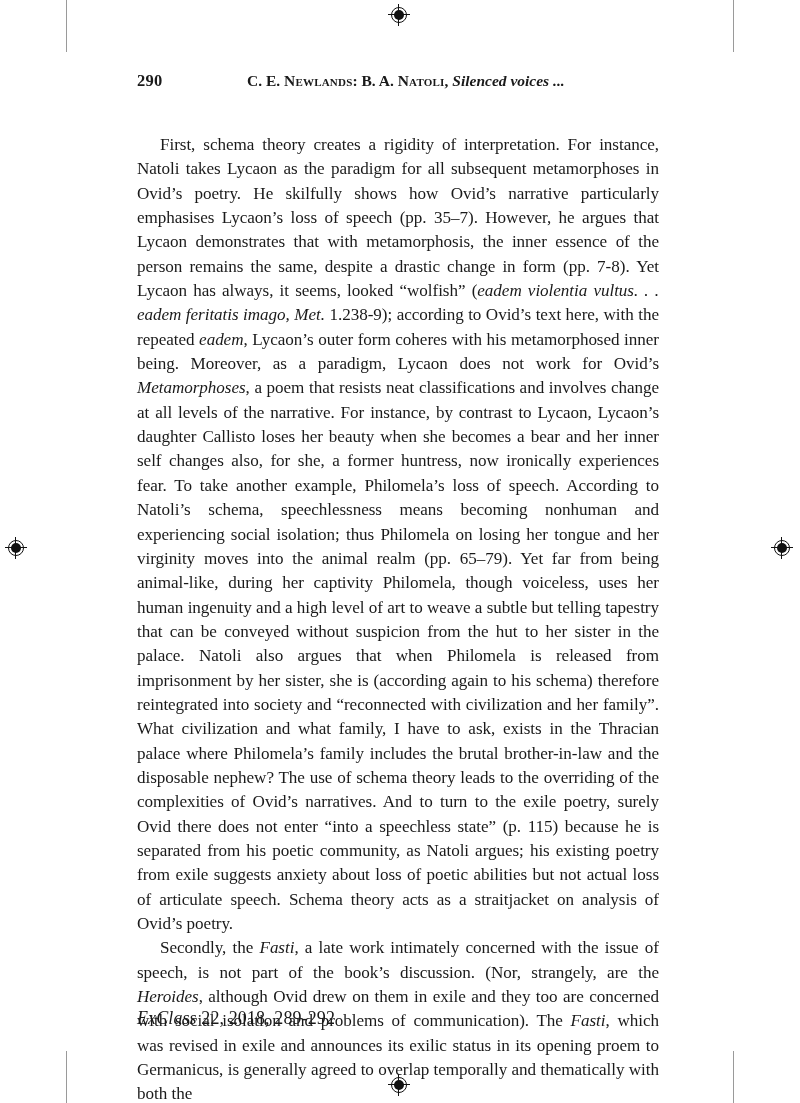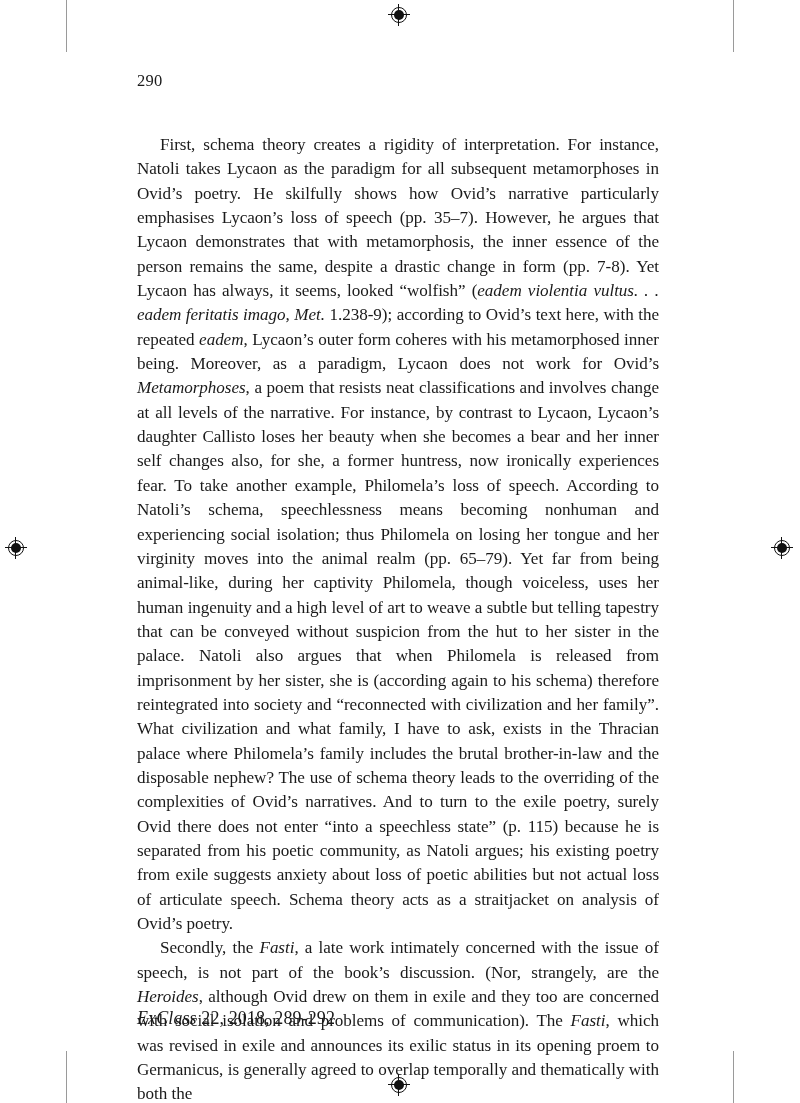--- a/index.html
+++ b/index.html
@@ -77,20 +77,21 @@
   }
 
   
   .runninghead {
     position: absolute;
     top: 71px;
     left: 0;
     width: 522px;
     height: 22px;
     white-space: nowrap;
+    font-weight: bold;
   }
   .folio {
     position: absolute;
     left: 0;
     top: 0;
     font-size: 16.5px;
     letter-spacing: 0.2px;
   }
   .head-title {
     position: absolute;
@@ -174,20 +175,21 @@
 
   <div class="cropmark crop-v crop-tl"></div>
   <div class="cropmark crop-v crop-tr"></div>
   <div class="cropmark crop-v crop-bl"></div>
   <div class="cropmark crop-v crop-br"></div>
 
   <div class="content">
 
     <div class="runninghead">
       <span class="folio">290</span>
+      <span class="head-title"><span>C. E. </span><span class="sc">Newlands</span><span>: </span><span>B. A. </span><span class="sc">Natoli</span><span>, </span><i>Silenced voices ...</i></span>
     </div>
 
     <div class="body">
         <p class="indent"><span>First, schema theory creates a rigidity of interpretation. For instance, Natoli takes Lycaon as the paradigm for all subsequent metamorphoses in Ovid’s poetry. He skilfully shows how Ovid’s narrative particularly emphasises Lycaon’s loss of speech (pp. 35–7). However, he argues that Lycaon demonstrates that with metamorphosis, the inner essence of the person remains the same, despite a drastic change in form (pp. 7-8).  Yet Lycaon has always, it seems, looked “wolfish” (</span><i>eadem violentia vultus. . . eadem feritatis imago, Met.</i><span> 1.238-9); according to Ovid’s text here, with the repeated </span><i>eadem</i><span>, Lycaon’s outer form coheres with his metamorphosed inner being.  Moreover, as a paradigm, Lycaon does not work for Ovid’s </span><i>Metamorphoses</i><span>, a poem that resists neat classifications and involves change at all levels of the narrative.  For instance, by contrast to Lycaon, Lycaon’s daughter Callisto loses her beauty when she becomes a bear and her inner self changes also, for she, a former huntress, now ironically experiences fear.  To take another example, Philomela’s loss of speech.  According to Natoli’s schema, speechlessness means becoming nonhuman and experiencing social isolation; thus Philomela on losing her tongue and her virginity moves into the animal realm (pp. 65–79). Yet far from being animal-like, during her captivity Philomela, though voiceless, uses her human ingenuity and a high level of art to weave a subtle but telling tapestry that can be conveyed without suspicion from the hut to her sister in the palace.  Natoli also argues that when Philomela is released from imprisonment by her sister, she is (according again to his schema) therefore reintegrated into society and “reconnected with civilization and her family”.  What civilization and what family, I have to ask, exists in the Thracian palace where Philomela’s family includes the brutal brother-in-law and the disposable nephew? The use of schema theory leads to the overriding of the complexities of Ovid’s narratives. And to turn to the exile poetry, surely Ovid there does not enter “into a speechless state” (p. 115) because he is separated from his poetic community, as Natoli argues; his existing poetry from exile suggests anxiety about loss of poetic abilities but not actual loss of articulate speech. Schema theory acts as a straitjacket on analysis of Ovid’s poetry.</span></p>
         <p class="indent"><span>Secondly, the </span><i>Fasti</i><span>, a late work intimately concerned with the issue of speech, is not part of the book’s discussion. (Nor, strangely, are the </span><i>Heroides</i><span>, although Ovid drew on them in exile and they too are concerned with social isolation and problems of communication). The </span><i>Fasti</i><span>, which was revised in exile and announces its exilic status in its opening proem to Germanicus, is generally agreed to overlap temporally and thematically with both the </span></p>
       </div>
 
     <div class="footer"><i>ExClass</i><span> 22, 2018, 289-292</span></div>
 
   </div>

